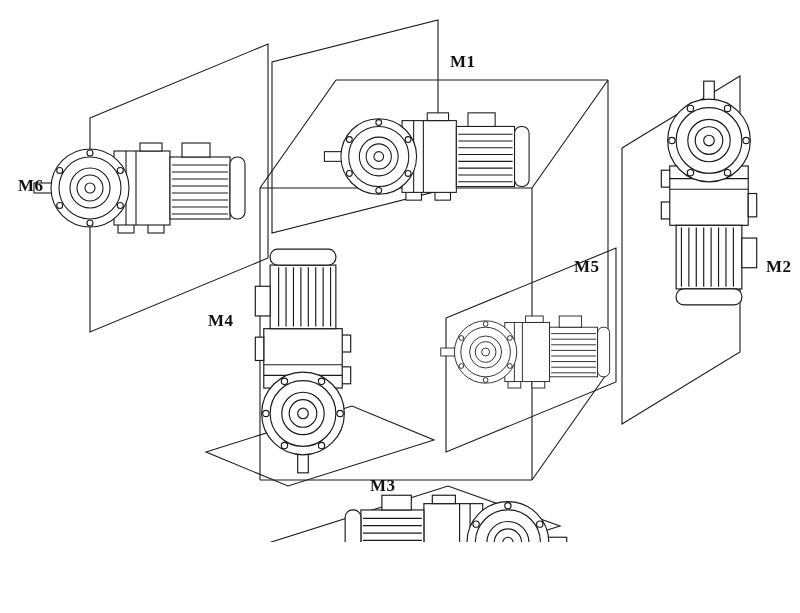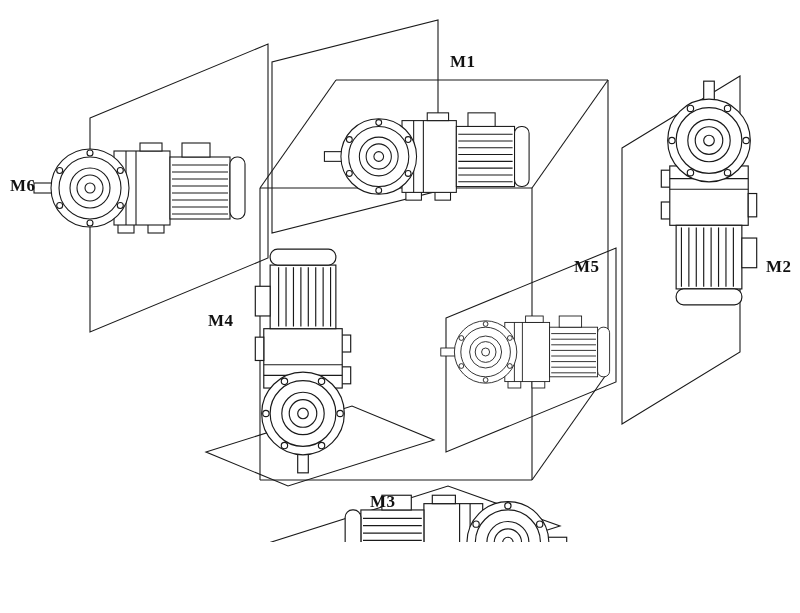--- a/index.html
+++ b/index.html
@@ -15,24 +15,24 @@
   .pos-label {
     position: absolute;
     font-weight: bold;
     font-size: 17px;
     color: var(--label, #111111);
     letter-spacing: 0.5px;
     user-select: none;
   }
   .label-m1 { left: 450px; top: 52px; }
   .label-m2 { left: 766px; top: 257px; }
-  .label-m3 { left: 370px; top: 492px; }
+  .label-m3 { left: 370px; top: 476px; }
   .label-m4 { left: 208px; top: 311px; }
   .label-m5 { left: 574px; top: 257px; }
-  .label-m6 { left: 10px;   top: 176px; }
+  .label-m6 { left: 18px;   top: 176px; }
 
   svg .ink  { stroke: var(--line, #1a1a1a); stroke-width: 1.1; fill: none; }
 </style>
 </head>
 <body>
 
 <div class="canvas">
 
   <svg width="800" height="613" viewBox="0 0 800 613">
 

